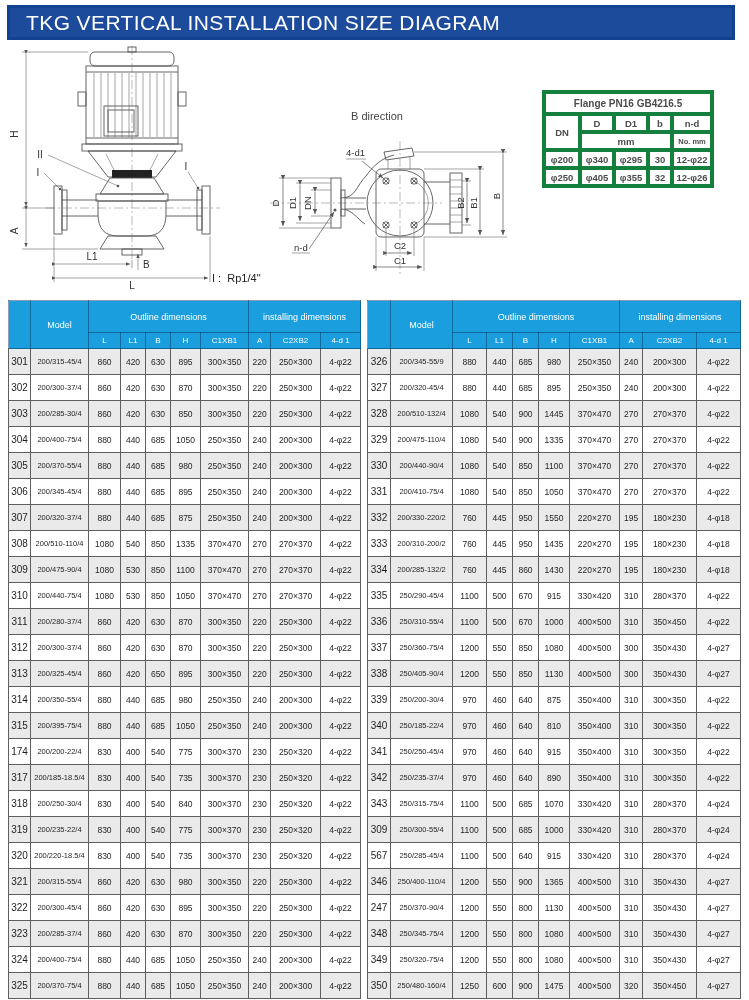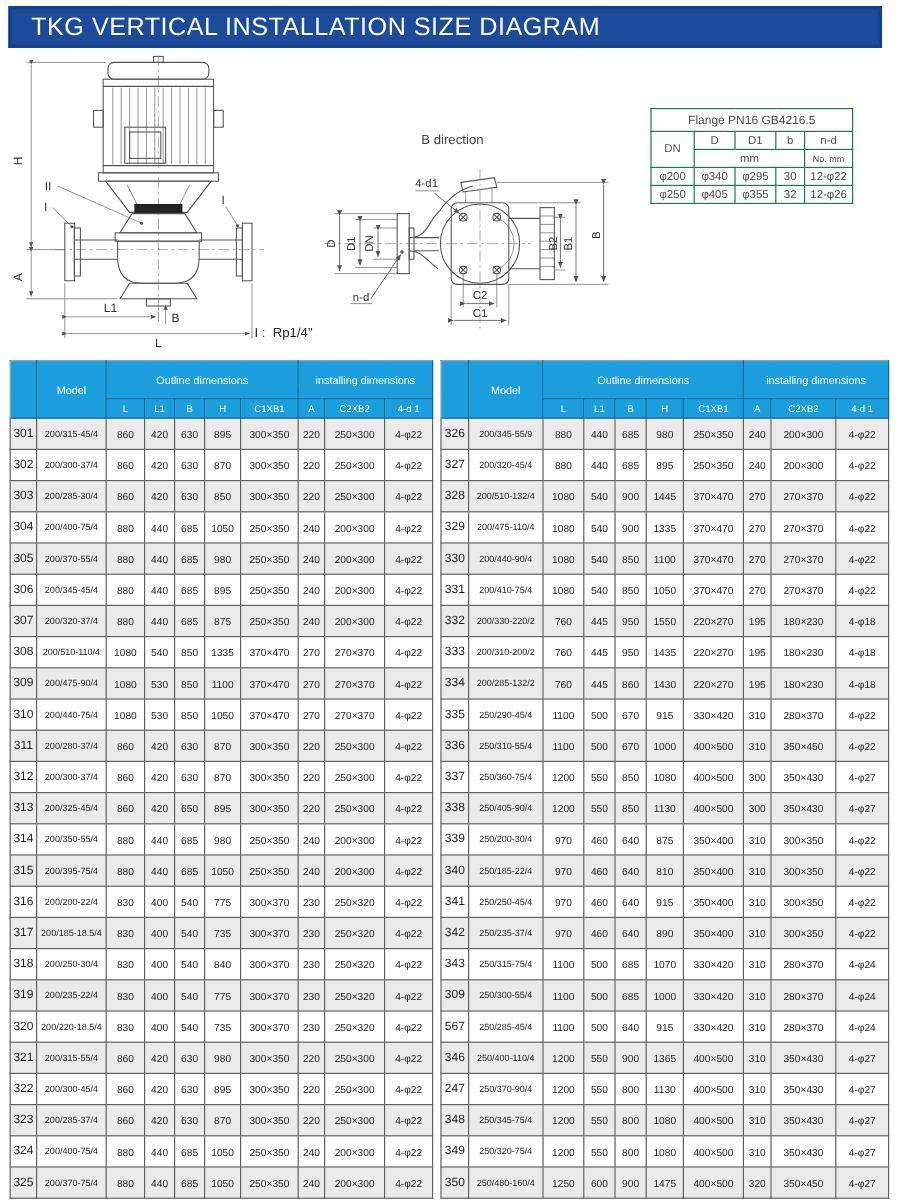--- a/index.html
+++ b/index.html
@@ -26,21 +26,21 @@
     color:#222;white-space:pre;
   }
   .notes div{text-align:left;}
 
   
   .flange-table{
     position:absolute;left:542px;top:90px;width:168px;
     border-collapse:collapse;table-layout:fixed;color:#4c4c4c;
   }
   .flange-table td,.flange-table th{
-    border:1px solid #15803d;text-align:center;font-weight:normal;
+    border:4px solid #15803d;text-align:center;font-weight:bold;
     font-size:9.5px;padding:0;height:14px;background:#fff;
   }
   .flange-table .ft-title{font-size:10px;height:18px;}
   .flange-table .ft-small{font-size:7.5px;}
 
   
   .dim-table{
     position:absolute;top:300px;border-collapse:collapse;table-layout:fixed;
   }
   .dim-table th{
@@ -506,21 +506,21 @@
         <td class="c2">880</td>
         <td class="c3">440</td>
         <td class="c4">685</td>
         <td class="c5">1050</td>
         <td class="c6">250×350</td>
         <td class="c7">240</td>
         <td class="c8">200×300</td>
         <td class="c9">4-φ22</td>
       </tr>
       <tr>
-        <td class="c0">316</td>
+        <td class="c0">174</td>
         <td class="c1">200/200-22/4</td>
         <td class="c2">830</td>
         <td class="c3">400</td>
         <td class="c4">540</td>
         <td class="c5">775</td>
         <td class="c6">300×370</td>
         <td class="c7">230</td>
         <td class="c8">250×320</td>
         <td class="c9">4-φ22</td>
       </tr>

